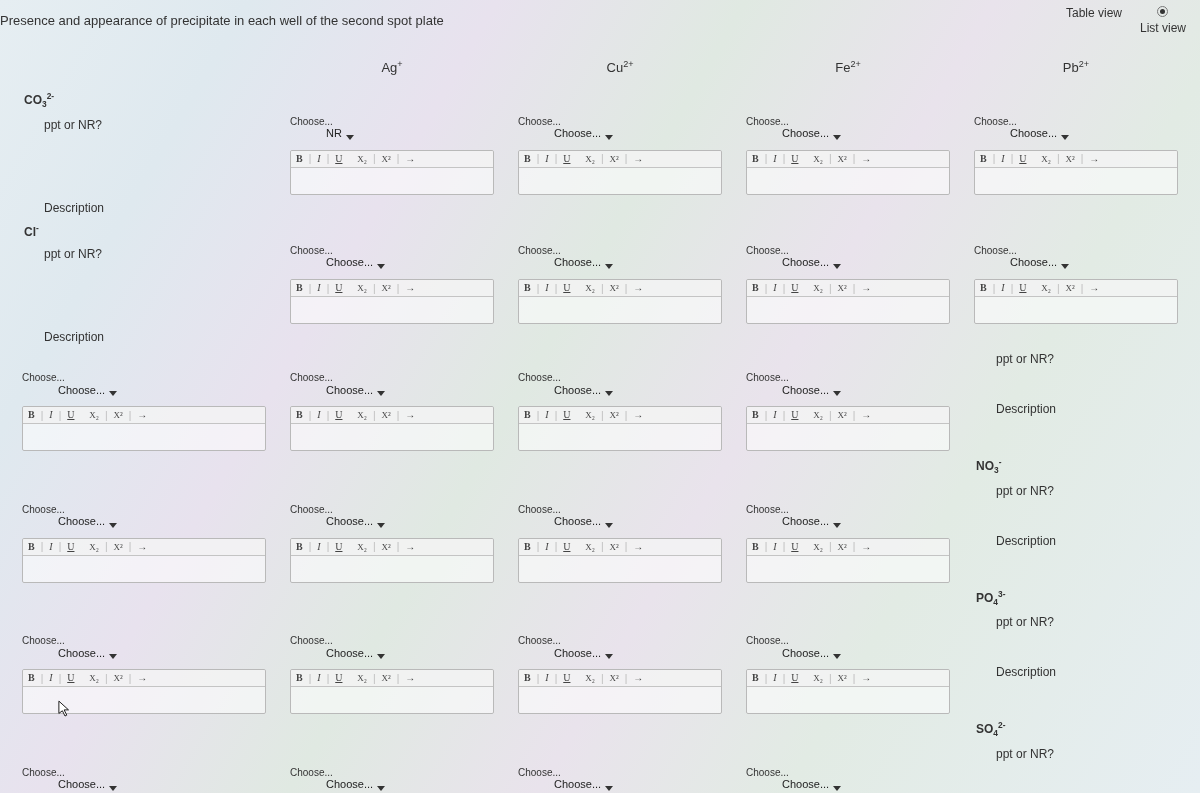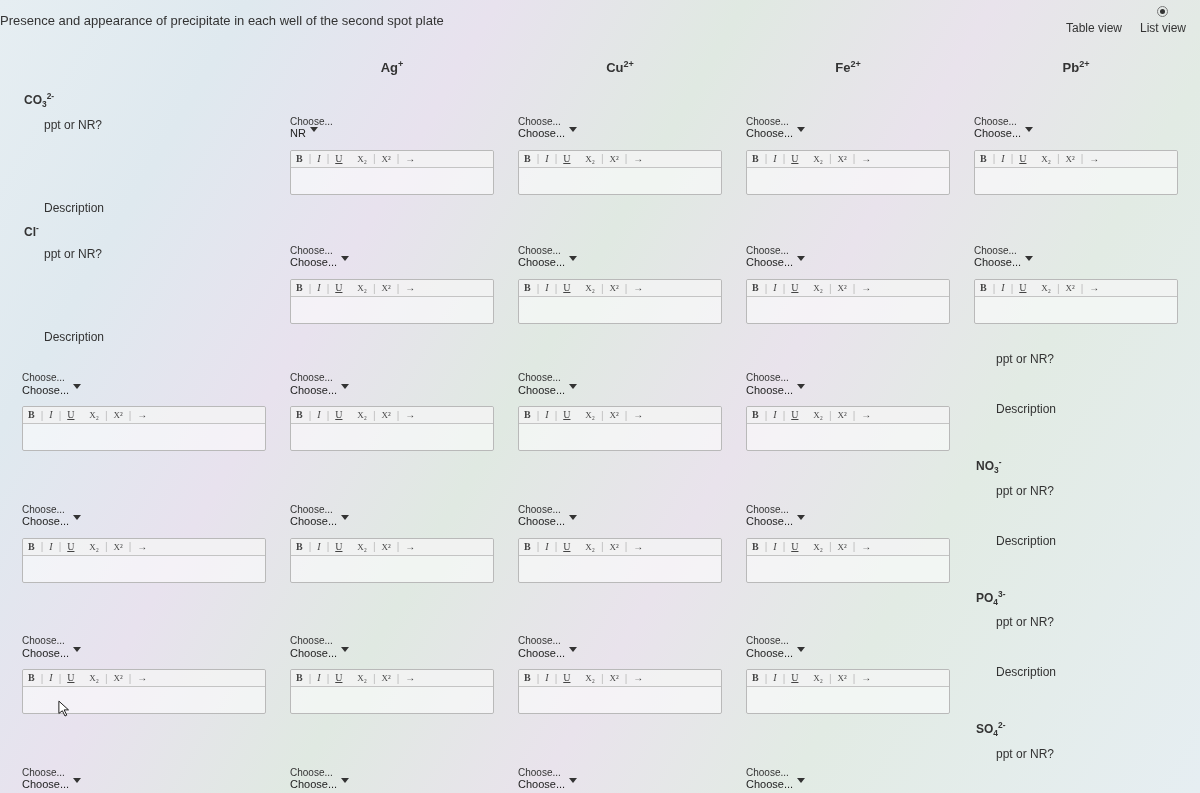--- a/index.html
+++ b/index.html
@@ -15,49 +15,49 @@
     font-size: 12px;
     padding-bottom: 20px;
   }
   .topbar {
     display: flex;
     justify-content: space-between;
     align-items: center;
     padding: 6px 14px 14px 0;
   }
   .title { font-size: 13px; color: #333; }
-  .views { display: flex; gap: 18px; align-items:flex-end; font-size: 12px; color:#333; }
+  .views { display: flex; gap: 18px; align-items:flex-start; font-size: 12px; color:#333; }
   .views .active { font-weight: 500; flex-direction: column; }
   .radio { display:inline-flex; align-items:center; gap:4px; }
   .radio .circ {
     width:11px; height:11px; border:1px solid #777; border-radius:50%;
     display:inline-flex; align-items:center; justify-content:center;
   }
   .radio .circ.filled::after { content:""; width:5px; height:5px; border-radius:50%; background:#333; }
   .grid {
     display: grid;
     grid-template-columns: 260px repeat(4, 1fr);
     column-gap: 8px;
     padding: 0 14px;
   }
   .colhead {
     text-align: center;
-    font-weight: bold;
+    font-weight: normal;
     font-size: 13px;
     padding: 10px 0 12px;
   }
   .rowlabel { padding: 4px 10px; font-size: 12px; color:#333; }
   .rowlabel.indent { padding-left: 30px; }
   .rowlabel .ion { font-weight: bold; }
   .cell { padding: 2px 8px; }
   .choose-wrap { font-size: 10px; line-height:1.15; }
   .choose-label { color:#333; }
   .dd {
-    display:inline-flex; align-items:flex-start; gap:4px;
-    font-size:11px; color:#222; cursor:pointer;
+    display:inline-flex; align-items:flex-end; gap:4px;
+    font-size:11px; color:#222; cursor:pointer;margin-left:36px;
   }
   .dd .caret {
     width:0; height:0; border-left:4px solid transparent;
     border-right:4px solid transparent; border-top:5px solid #333;
     display:inline-block;
   }
   .editor {
     border: 1px solid #b9b9b9;
     border-radius: 2px;
     background: rgba(255,255,255,0.55);

